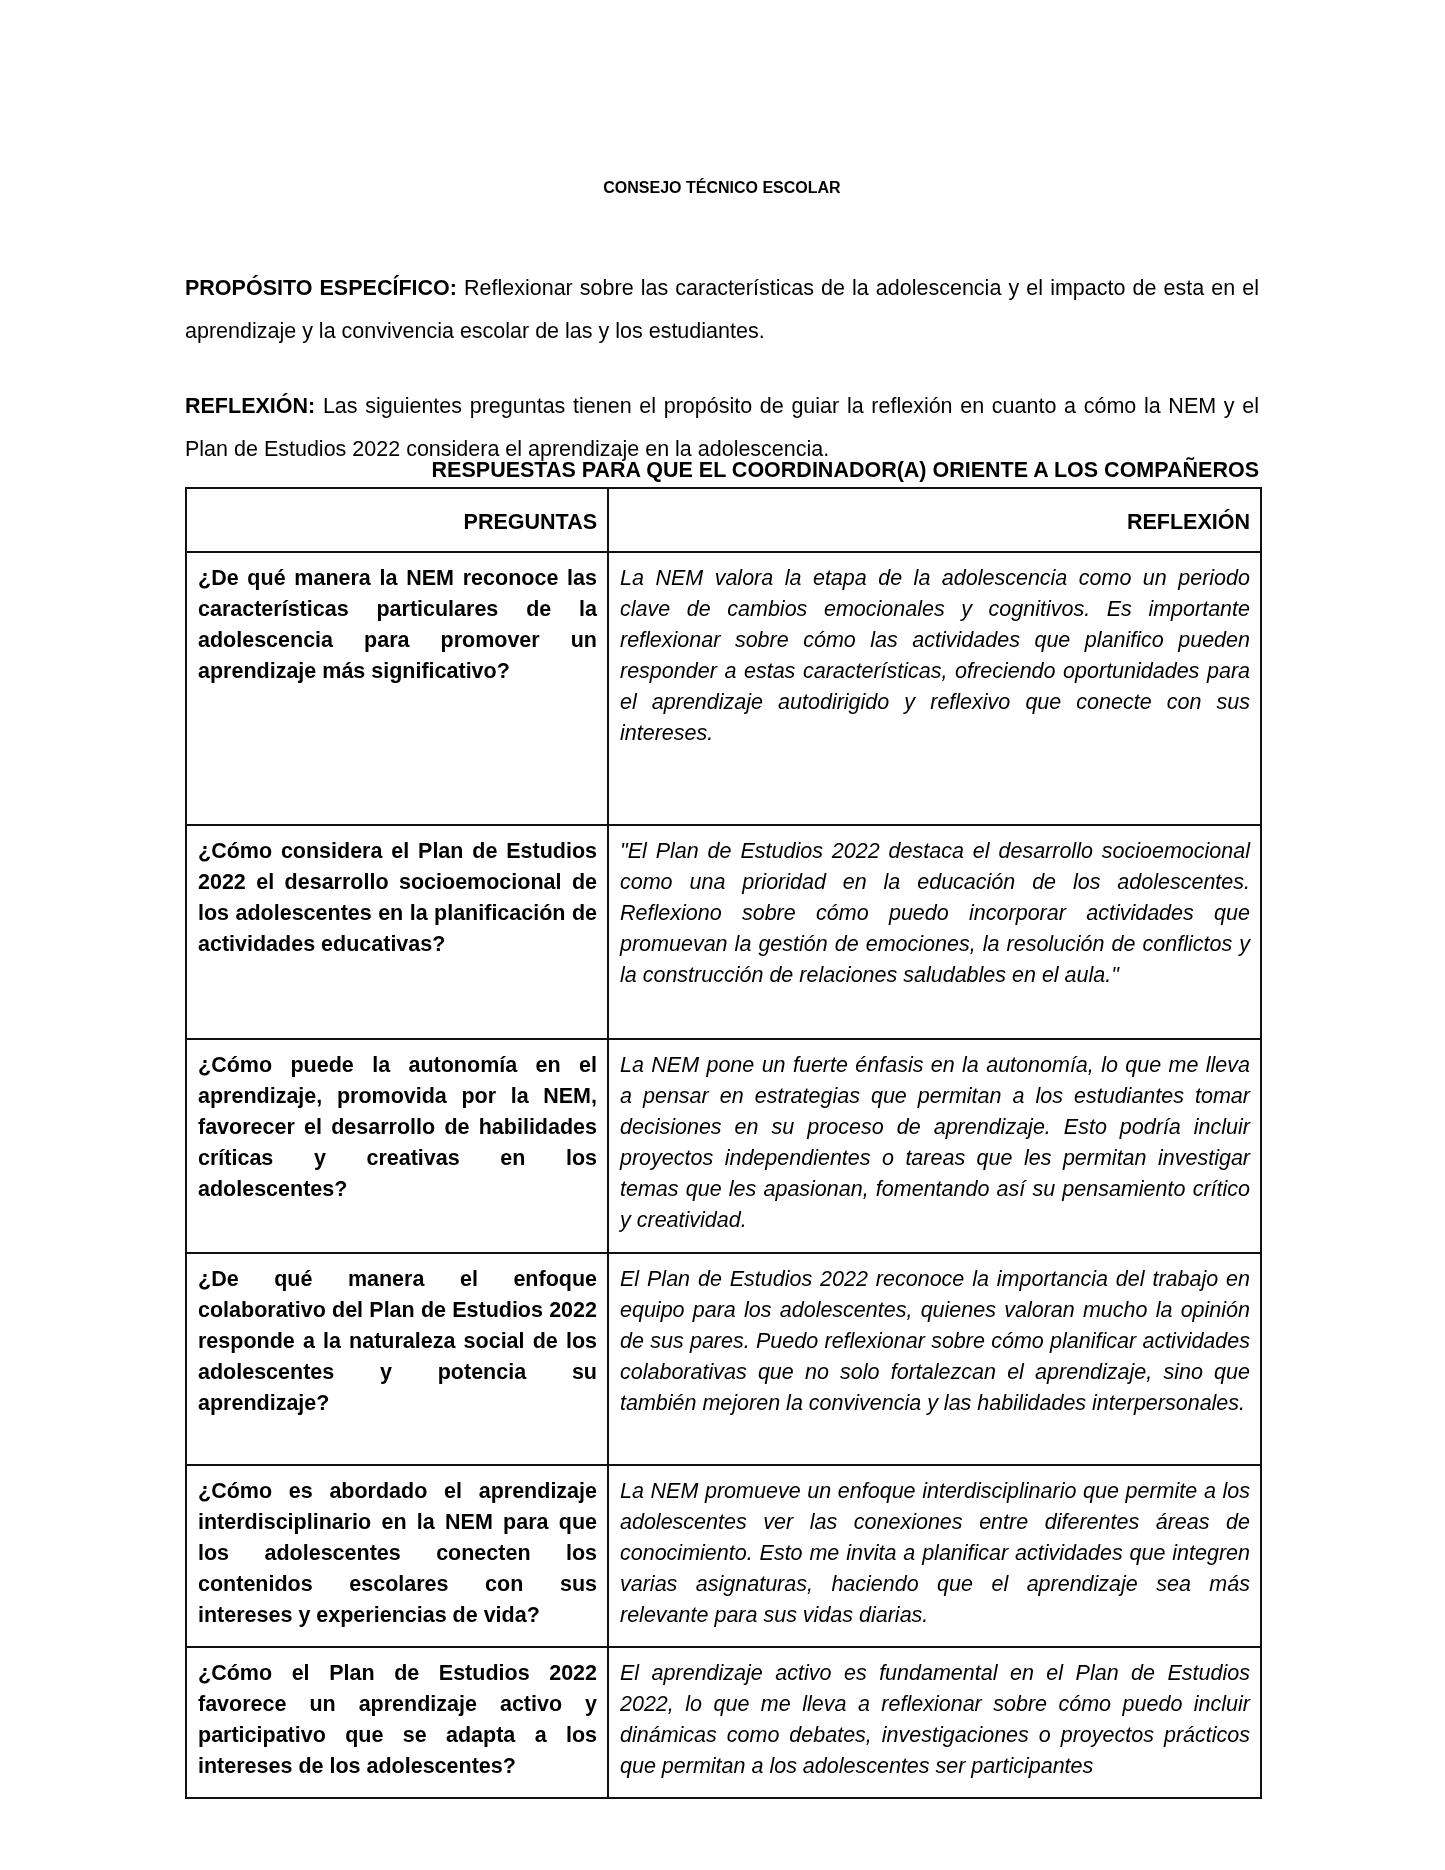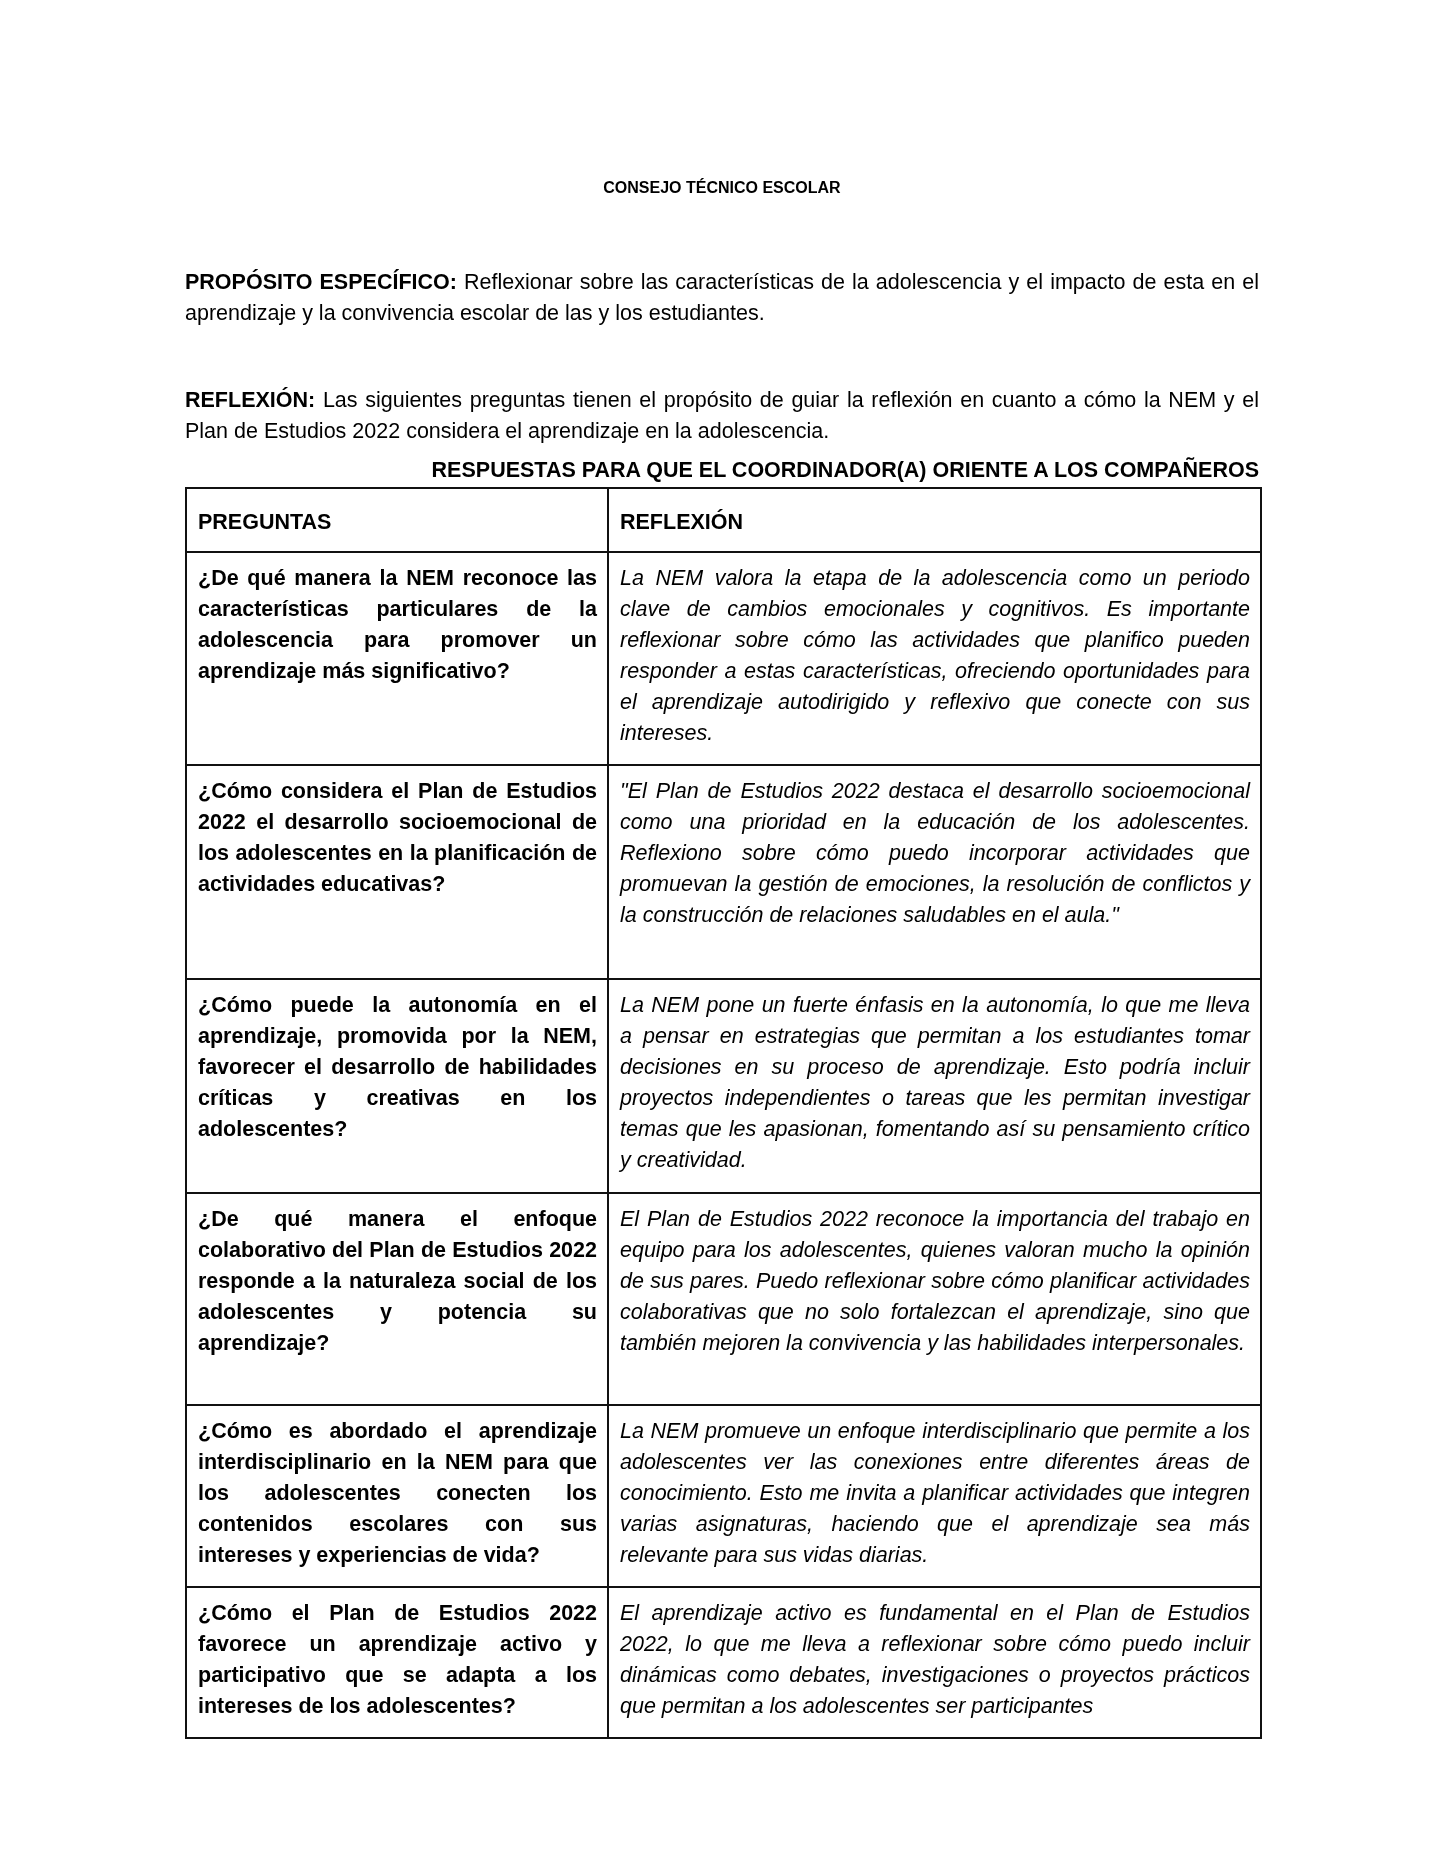--- a/index.html
+++ b/index.html
@@ -24,21 +24,21 @@
       font-weight: bold;
       font-size: 16px;
       line-height: 32px;
     }
     .title-block div { white-space: nowrap; }
     .para {
       position: absolute;
       left: 185px;
       width: 1074px;
       font-size: 21.5px;
-      line-height: 31px;
+      line-height: 43px;
       text-align: justify;
       text-align-last: left;
     }
     .para .lbl { font-weight: bold; }
     #proposito { top: 267px; }
     #reflexion { top: 361px; margin-top: 24px; }
     .table-caption {
       position: absolute;
       left: 185px;
       width: 1074px;
@@ -60,36 +60,36 @@
     table.qa th, table.qa td {
       border: 2.5px solid #111111;
       vertical-align: top;
       font-size: 21.5px;
       line-height: 31px;
       padding: 10px 10px 10px 11px;
       box-sizing: border-box;
     }
     table.qa th {
       height: 64px;
-      text-align: left;
+      text-align: right;
       vertical-align: middle;
       font-weight: bold;
       padding-bottom: 6px;
     }
     col.c1 { width: 422px; }
     col.c2 { width: 653px; }
     td.q {
       font-weight: bold;
       text-align: justify;
     }
     td.r {
       font-style: italic;
       text-align: justify;
     }
-    tr.r1 td { height: 213px; }
+    tr.r1 td { height: 273px; }
     tr.r2 td { height: 214px; }
     tr.r3 td { height: 214px; }
     tr.r4 td { height: 212px; }
     tr.r5 td { height: 182px; }
     tr.r6 td { height: 151px; }
   </style>
 </head>
 <body>
 
 <div class="title-block">

